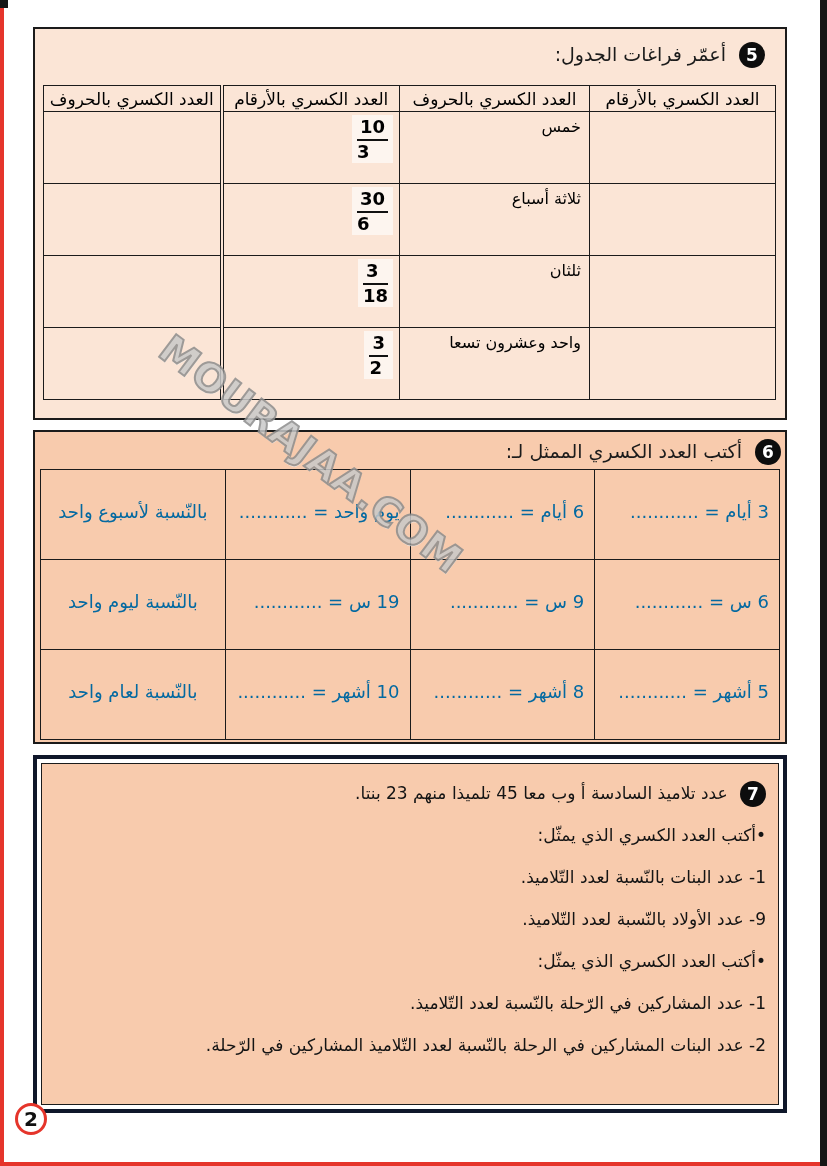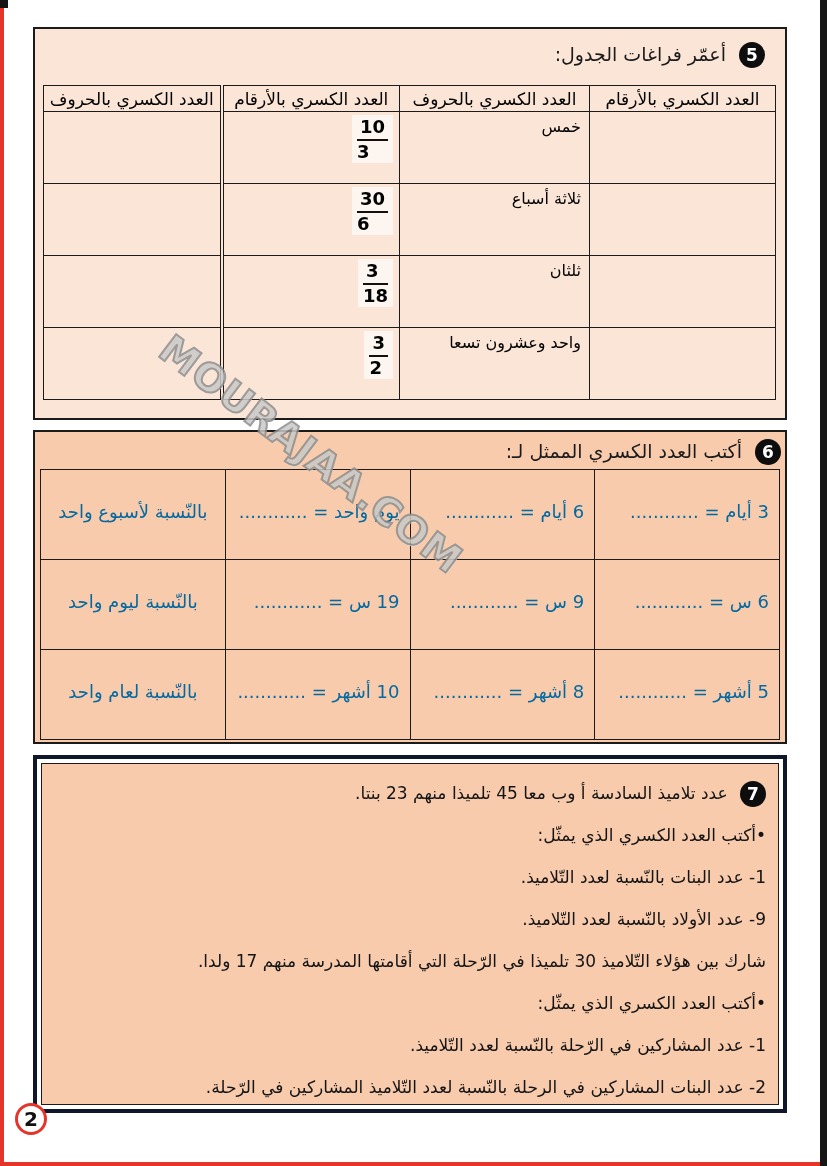--- a/index.html
+++ b/index.html
@@ -173,21 +173,20 @@
 
   <div class="sec7">
     <div class="sec7-inner">
       <div class="p7-line">
         <span class="num-circle">7</span>
         <span>عدد تلاميذ السادسة أ وب معا 45 تلميذا منهم 23 بنتا.</span>
       </div>
       <div class="p7-line">•أكتب العدد الكسري الذي يمثّل:</div>
       <div class="p7-line">1- عدد البنات بالنّسبة لعدد التّلاميذ.</div>
       <div class="p7-line">9- عدد الأولاد بالنّسبة لعدد التّلاميذ.</div>
-      <div class="p7-line">شارك بين هؤلاء التّلاميذ 30 تلميذا في الرّحلة التي أقامتها المدرسة منهم 17 ولدا.</div>
       <div class="p7-line">•أكتب العدد الكسري الذي يمثّل:</div>
       <div class="p7-line">1- عدد المشاركين في الرّحلة بالنّسبة لعدد التّلاميذ.</div>
       <div class="p7-line">2- عدد البنات المشاركين في الرحلة بالنّسبة لعدد التّلاميذ المشاركين في الرّحلة.</div>
     </div>
   </div>
 
   <div class="watermark">MOURAJAA.COM</div>
 
   <div class="page-num">2</div>
 

